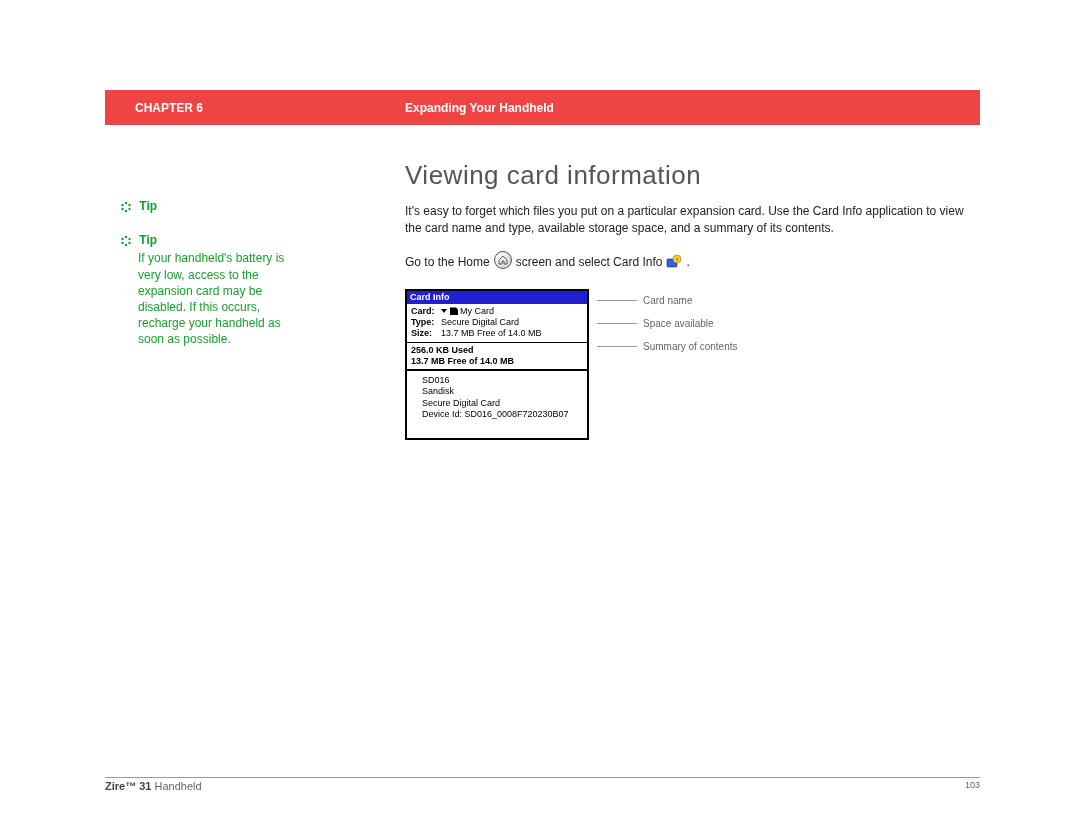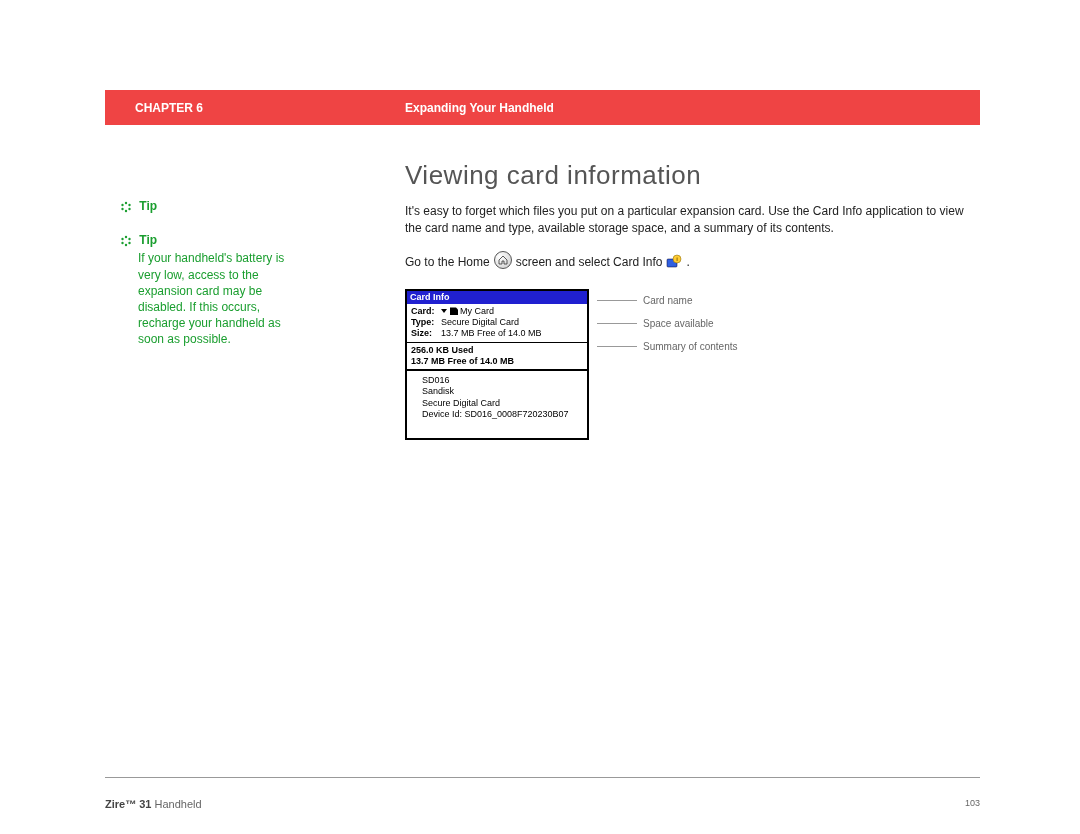--- a/index.html
+++ b/index.html
@@ -182,21 +182,21 @@
     width: 40px;
     border-top: 1px solid #999;
     margin-right: 6px;
   }
   .footer {
     position: absolute;
     top: 777px;
     left: 105px;
     width: 875px;
     border-top: 1px solid #999;
-    padding-top: 20px;
+    padding-top: 2px;
     font-size: 11px;
     color: #666;
     display: flex;
     justify-content: space-between;
   }
   .footer-left b {
     color: #444;
   }
   .footer-right {
     font-size: 9px;

